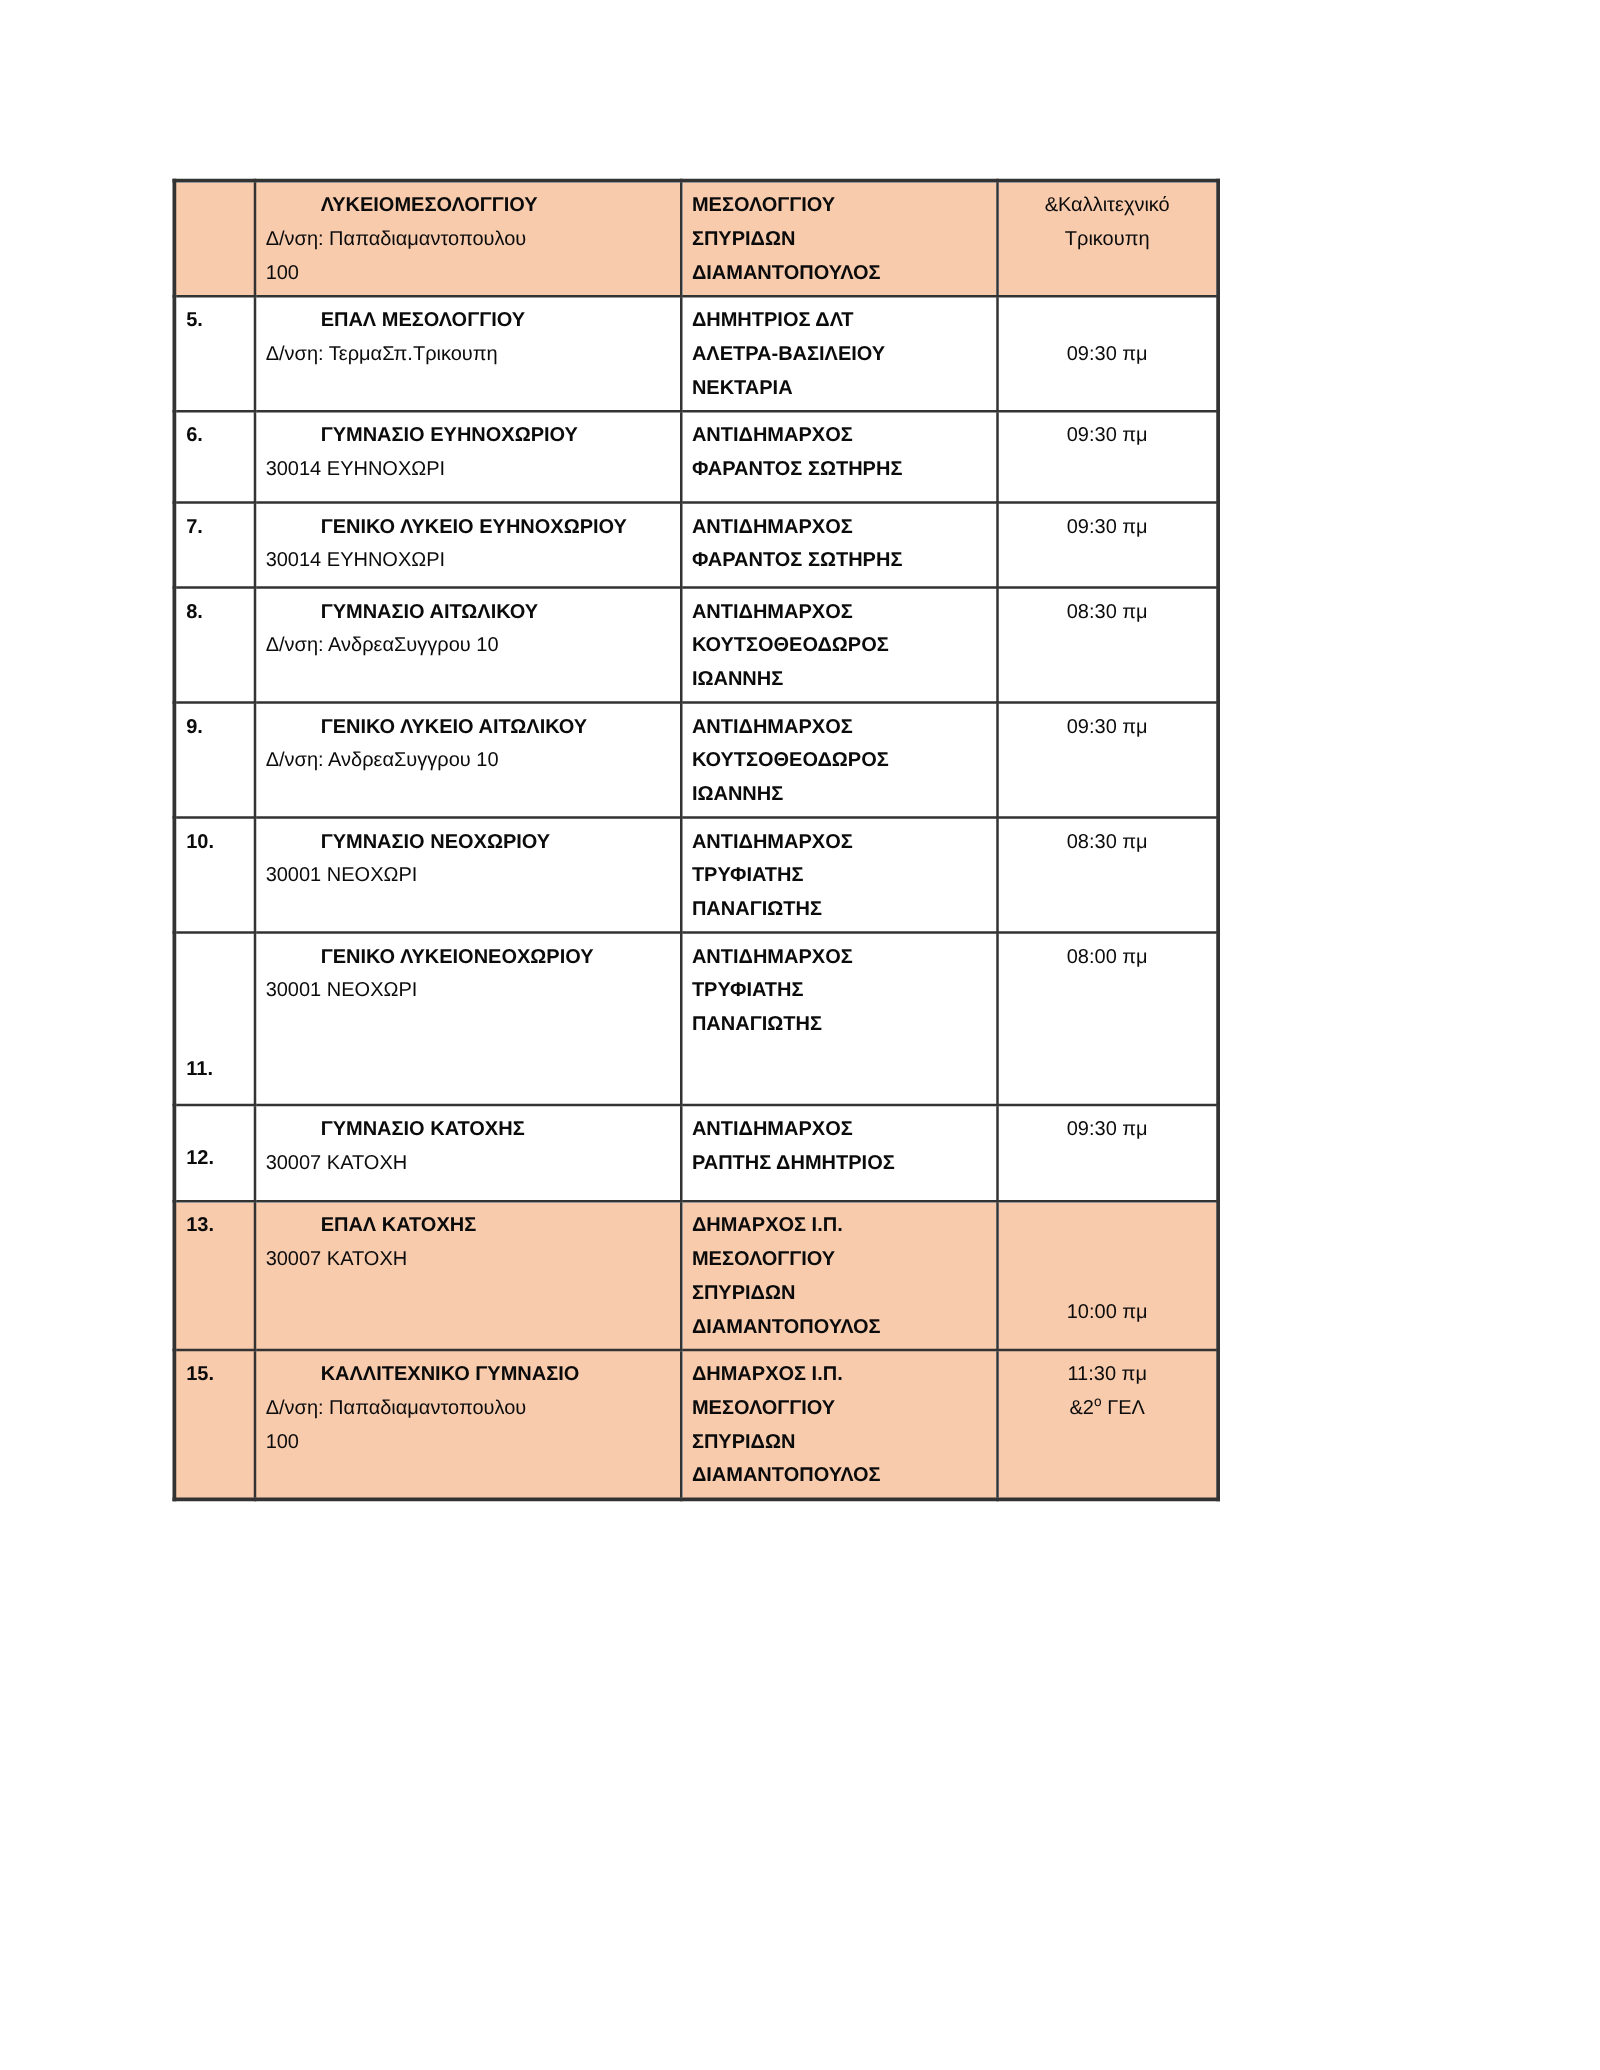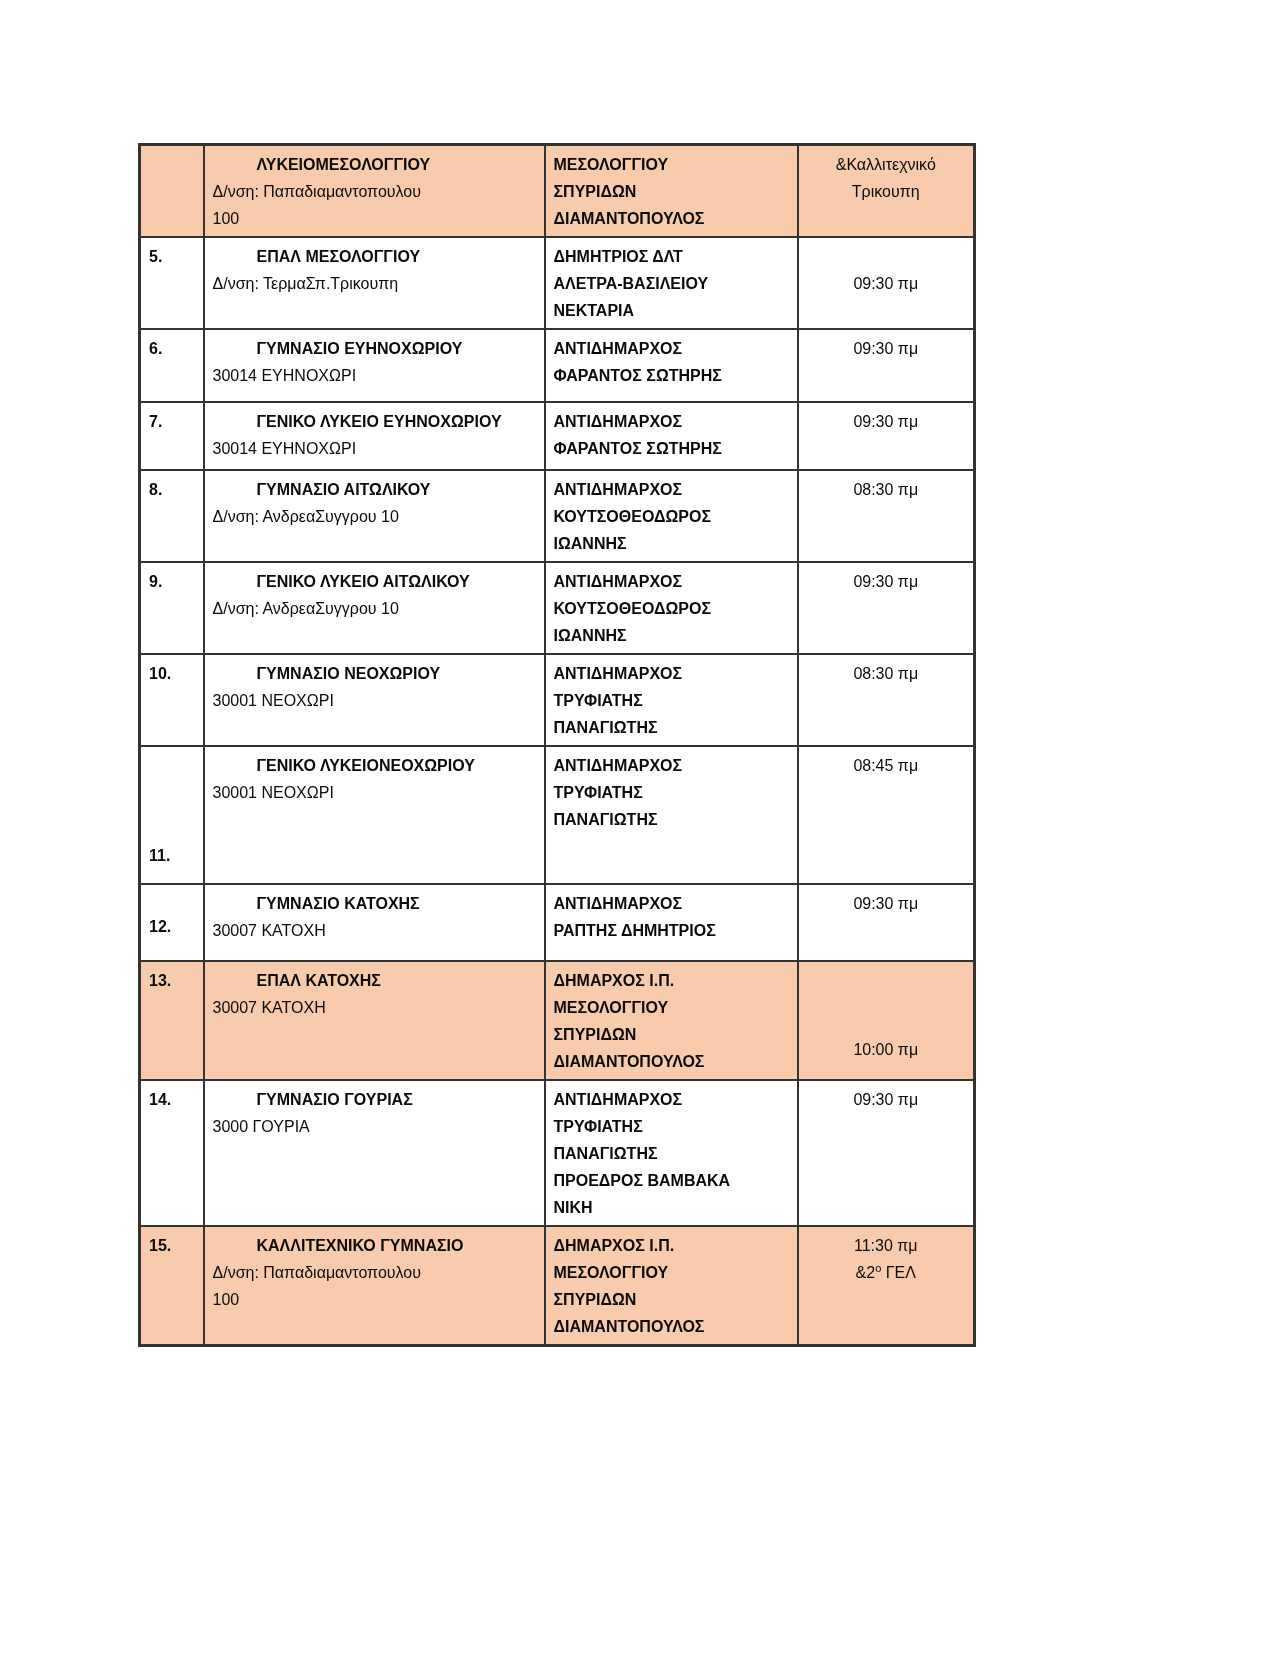--- a/index.html
+++ b/index.html
@@ -190,21 +190,21 @@
       <td class="c-school">
         <div class="school-name">ΓΕΝΙΚΟ ΛΥΚΕΙΟΝΕΟΧΩΡΙΟΥ</div>
         <div>30001 ΝΕΟΧΩΡΙ</div>
       </td>
       <td class="c-official">
         <div>ΑΝΤΙΔΗΜΑΡΧΟΣ</div>
         <div>ΤΡΥΦΙΑΤΗΣ</div>
         <div>ΠΑΝΑΓΙΩΤΗΣ</div>
       </td>
       <td class="c-time">
-        <div>08:45 πμ</div>
+        <div>08:00 πμ</div>
       </td>
     </tr>
 
     <tr class="r8">
       <td class="c-num v-bottom-sm">12.</td>
       <td class="c-school">
         <div class="school-name">ΓΥΜΝΑΣΙΟ ΚΑΤΟΧΗΣ</div>
         <div>30007 ΚΑΤΟΧΗ</div>
       </td>
       <td class="c-official">
@@ -226,37 +226,20 @@
         <div>ΔΗΜΑΡΧΟΣ Ι.Π.</div>
         <div>ΜΕΣΟΛΟΓΓΙΟΥ</div>
         <div>ΣΠΥΡΙΔΩΝ</div>
         <div>ΔΙΑΜΑΝΤΟΠΟΥΛΟΣ</div>
       </td>
       <td class="c-time v-low">
         <div>10:00 πμ</div>
       </td>
     </tr>
 
-    <tr class="r10">
-      <td class="c-num">14.</td>
-      <td class="c-school">
-        <div class="school-name">ΓΥΜΝΑΣΙΟ ΓΟΥΡΙΑΣ</div>
-        <div>3000 ΓΟΥΡΙΑ</div>
-      </td>
-      <td class="c-official">
-        <div>ΑΝΤΙΔΗΜΑΡΧΟΣ</div>
-        <div>ΤΡΥΦΙΑΤΗΣ</div>
-        <div>ΠΑΝΑΓΙΩΤΗΣ</div>
-        <div>ΠΡΟΕΔΡΟΣ ΒΑΜΒΑΚΑ</div>
-        <div>ΝΙΚΗ</div>
-      </td>
-      <td class="c-time">
-        <div>09:30 πμ</div>
-      </td>
-    </tr>
 
     <tr class="r11 hl">
       <td class="c-num">15.</td>
       <td class="c-school">
         <div class="school-name">ΚΑΛΛΙΤΕΧΝΙΚΟ ΓΥΜΝΑΣΙΟ</div>
         <div>Δ/νση: Παπαδιαμαντοπουλου</div>
         <div>100</div>
       </td>
       <td class="c-official">
         <div>ΔΗΜΑΡΧΟΣ Ι.Π.</div>

